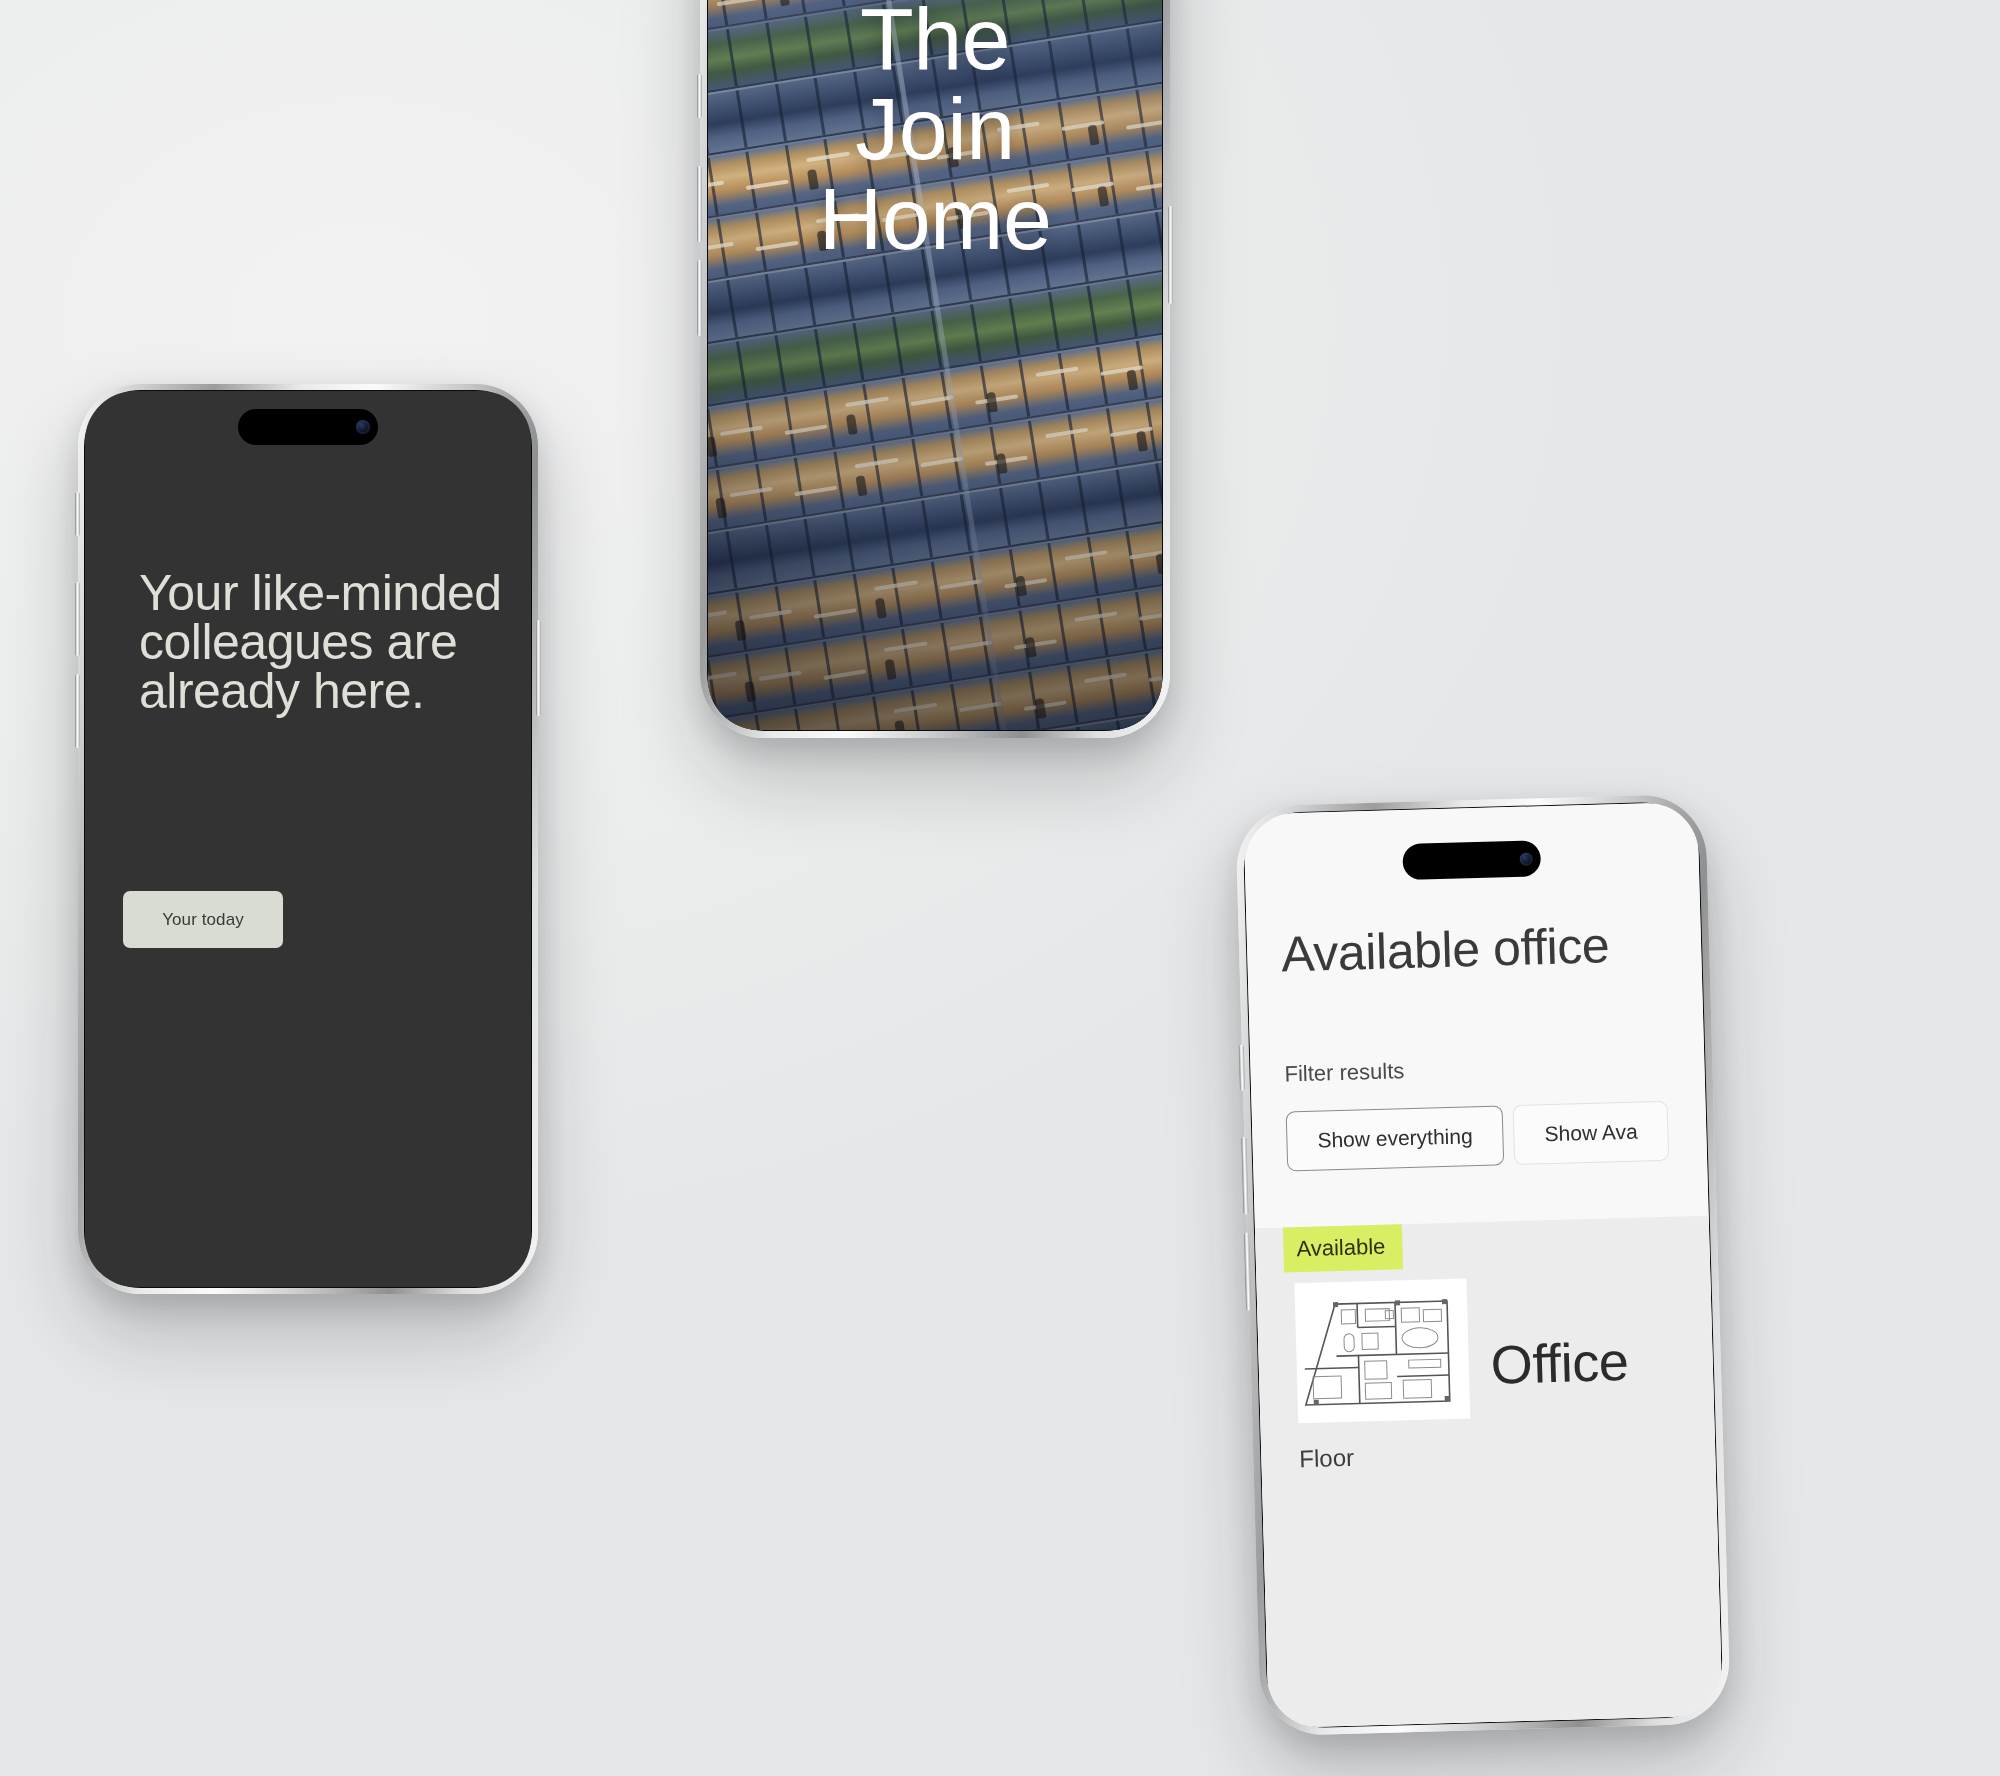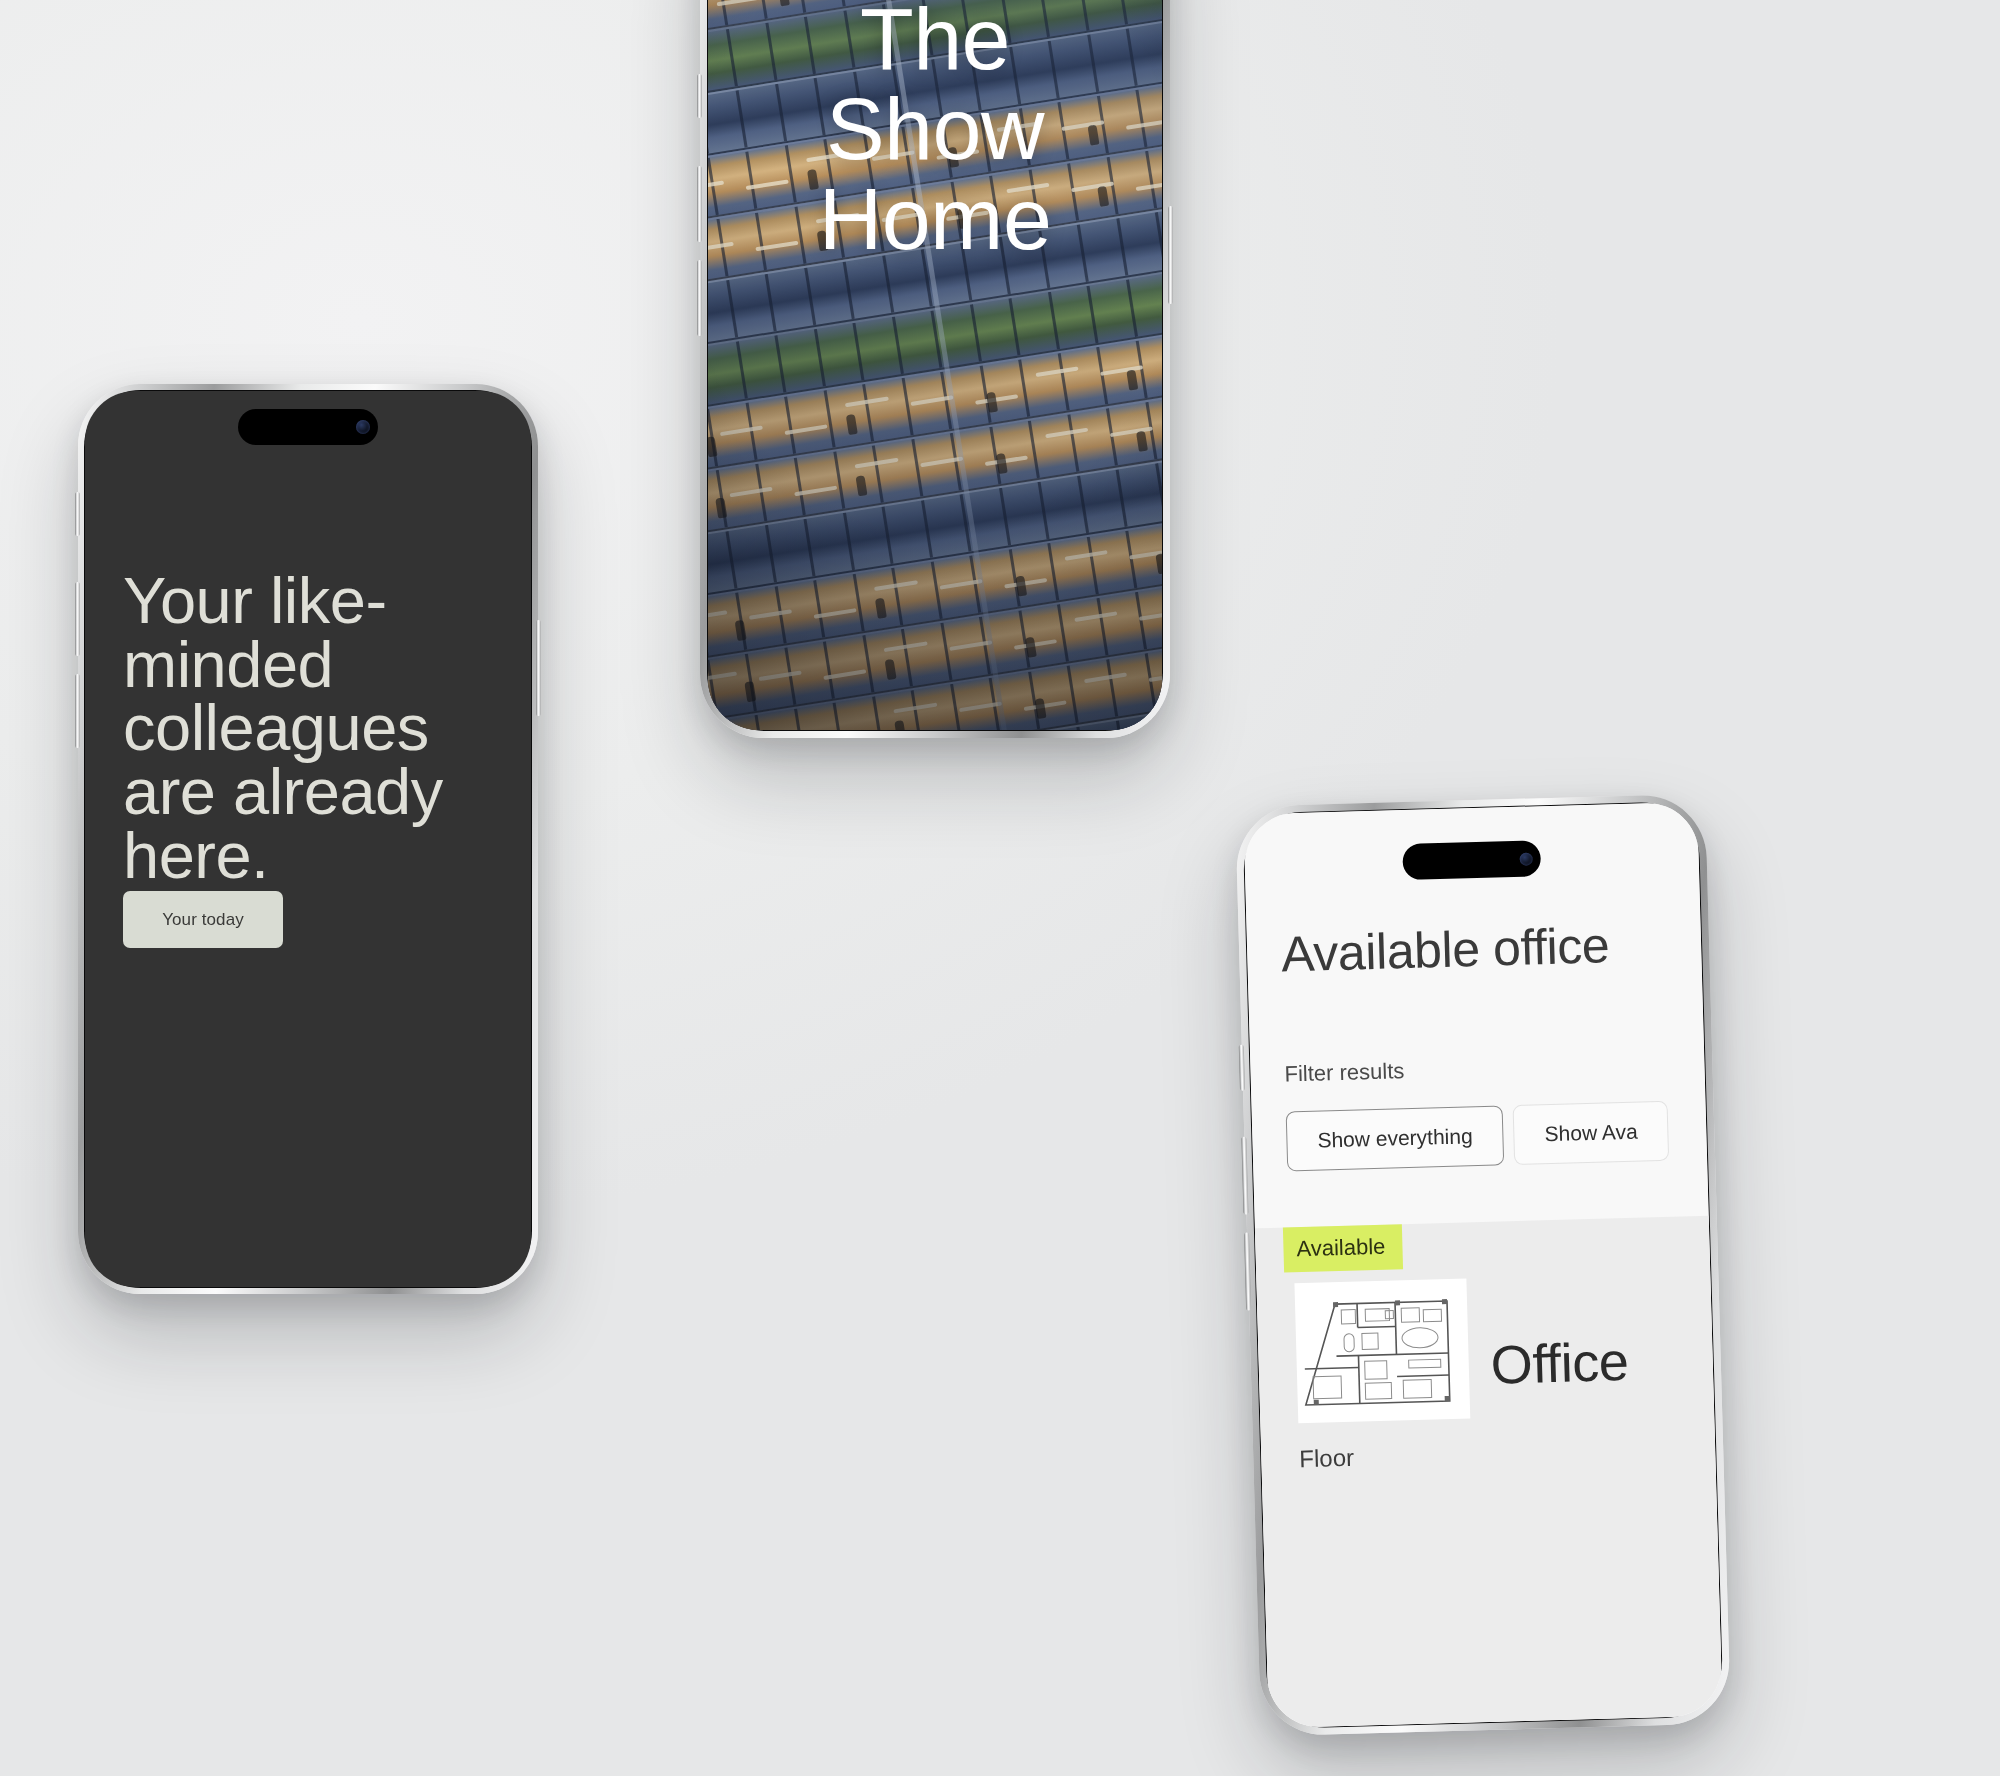--- a/index.html
+++ b/index.html
@@ -55,22 +55,22 @@
   
   #phone-left{ left:78px; top:384px; width:460px; height:910px; }
   #phone-left .chassis{border-radius:62px;}
   #phone-left .bezel{inset:6px;border-radius:57px;}
   #phone-left .screen{inset:7px;border-radius:50px;background:#333333;}
   #phone-left .notch{top:18px;width:140px;height:36px;}
   #phone-left .lens{width:14px;height:14px;margin-right:8px;}
 
   .dark-screen{position:absolute;inset:0;padding:0 38px;box-sizing:border-box;color:#dcdcd4;}
   .hero-heading{
-    position:absolute;left:38px;right:24px;top:178px;
-    font-size:65px;line-height:.98;letter-spacing:-.5px;
+    position:absolute;left:54px;right:24px;top:178px;
+    font-size:50px;line-height:.98;letter-spacing:-.5px;
     font-weight:400;color:#dfdfd7;
   }
   .join-btn{
     position:absolute;left:38px;top:500px;
     width:160px;height:57px;border-radius:7px;
     background:#d9dcd3;border:none;
     color:#3a3a38;font-size:17px;font-family:"Liberation Sans",sans-serif;
     display:flex;align-items:center;justify-content:center;
     letter-spacing:.1px;
   }
@@ -489,21 +489,21 @@
               <div class="mullion" style="left: 76.8%;"></div>
             </div>
           </div>
         <div class="cornerEdge"></div>
         <div class="glassTint"></div>
         <div class="vignette"></div>
       </div>
 
       <div class="hero-title">
         <div>The</div>
-        <div>Show</div>
+        <div>Join</div>
         <div>Home</div>
       </div>
 
 
     </div>
   </div>
 
   <div class="phone" id="phone-right">
     <div class="chassis"></div>
     <div class="btn-side" style="left:-3px;top:238px;height:46px;"></div>

